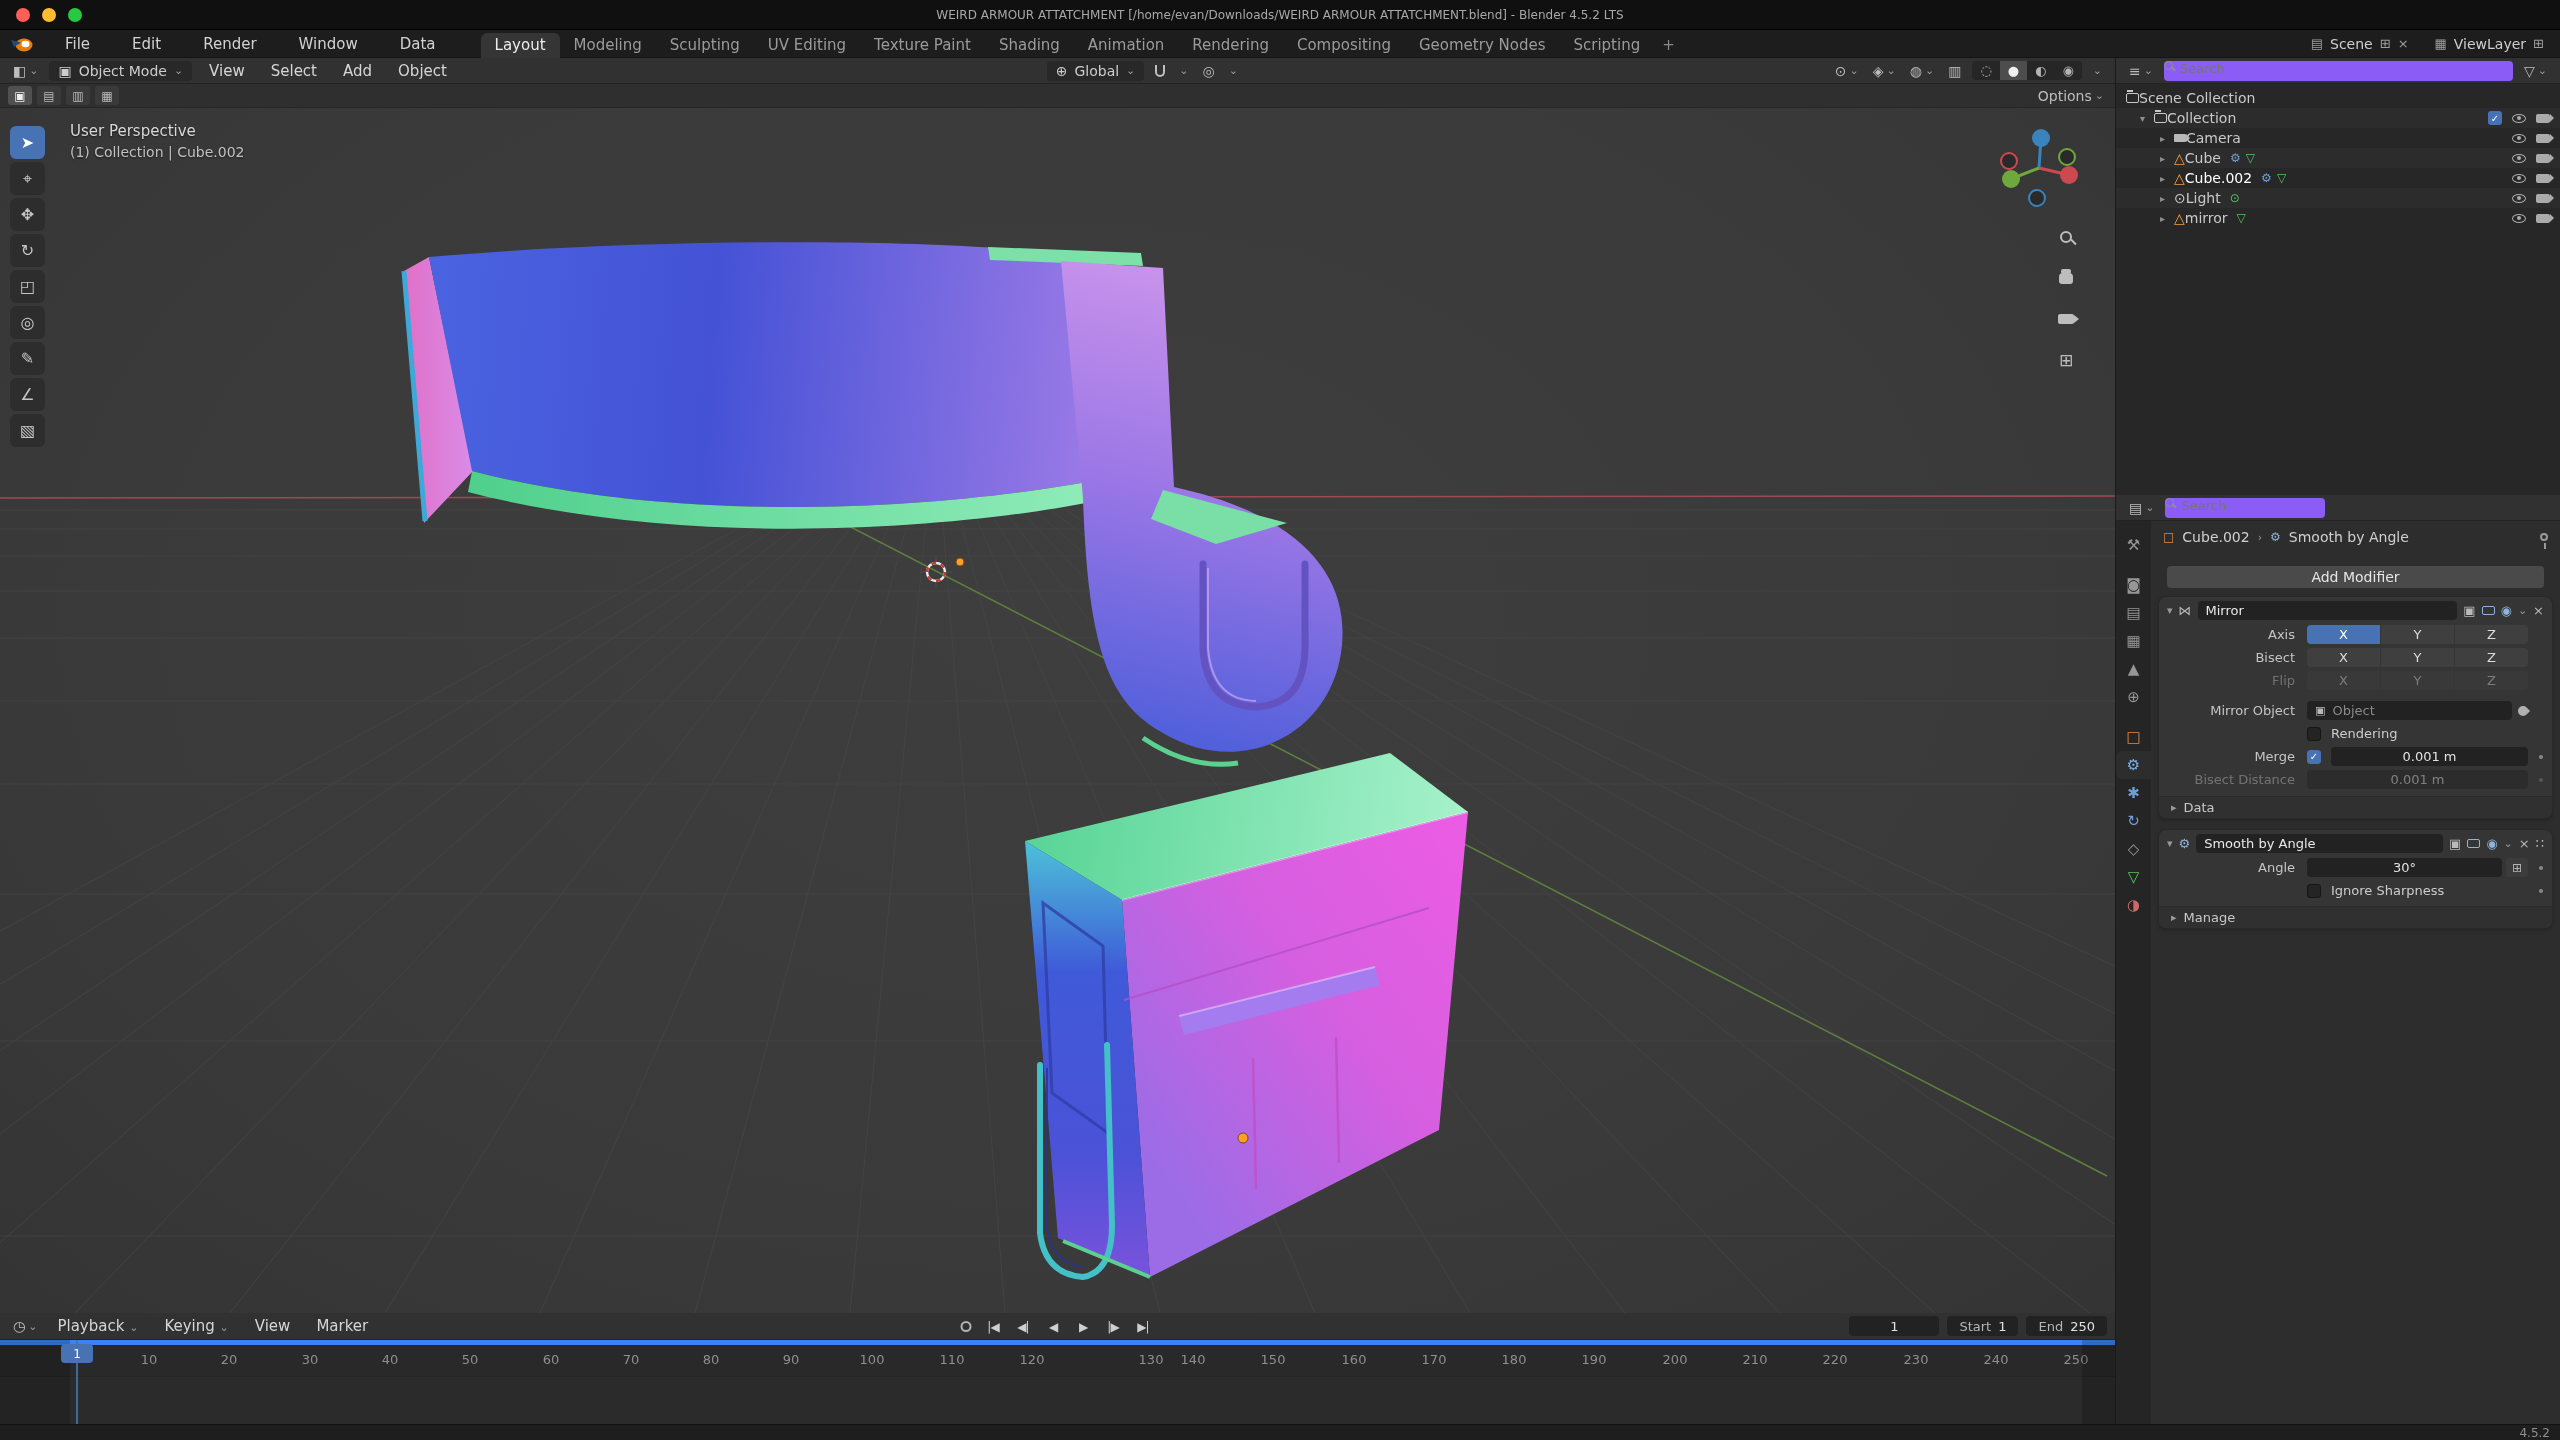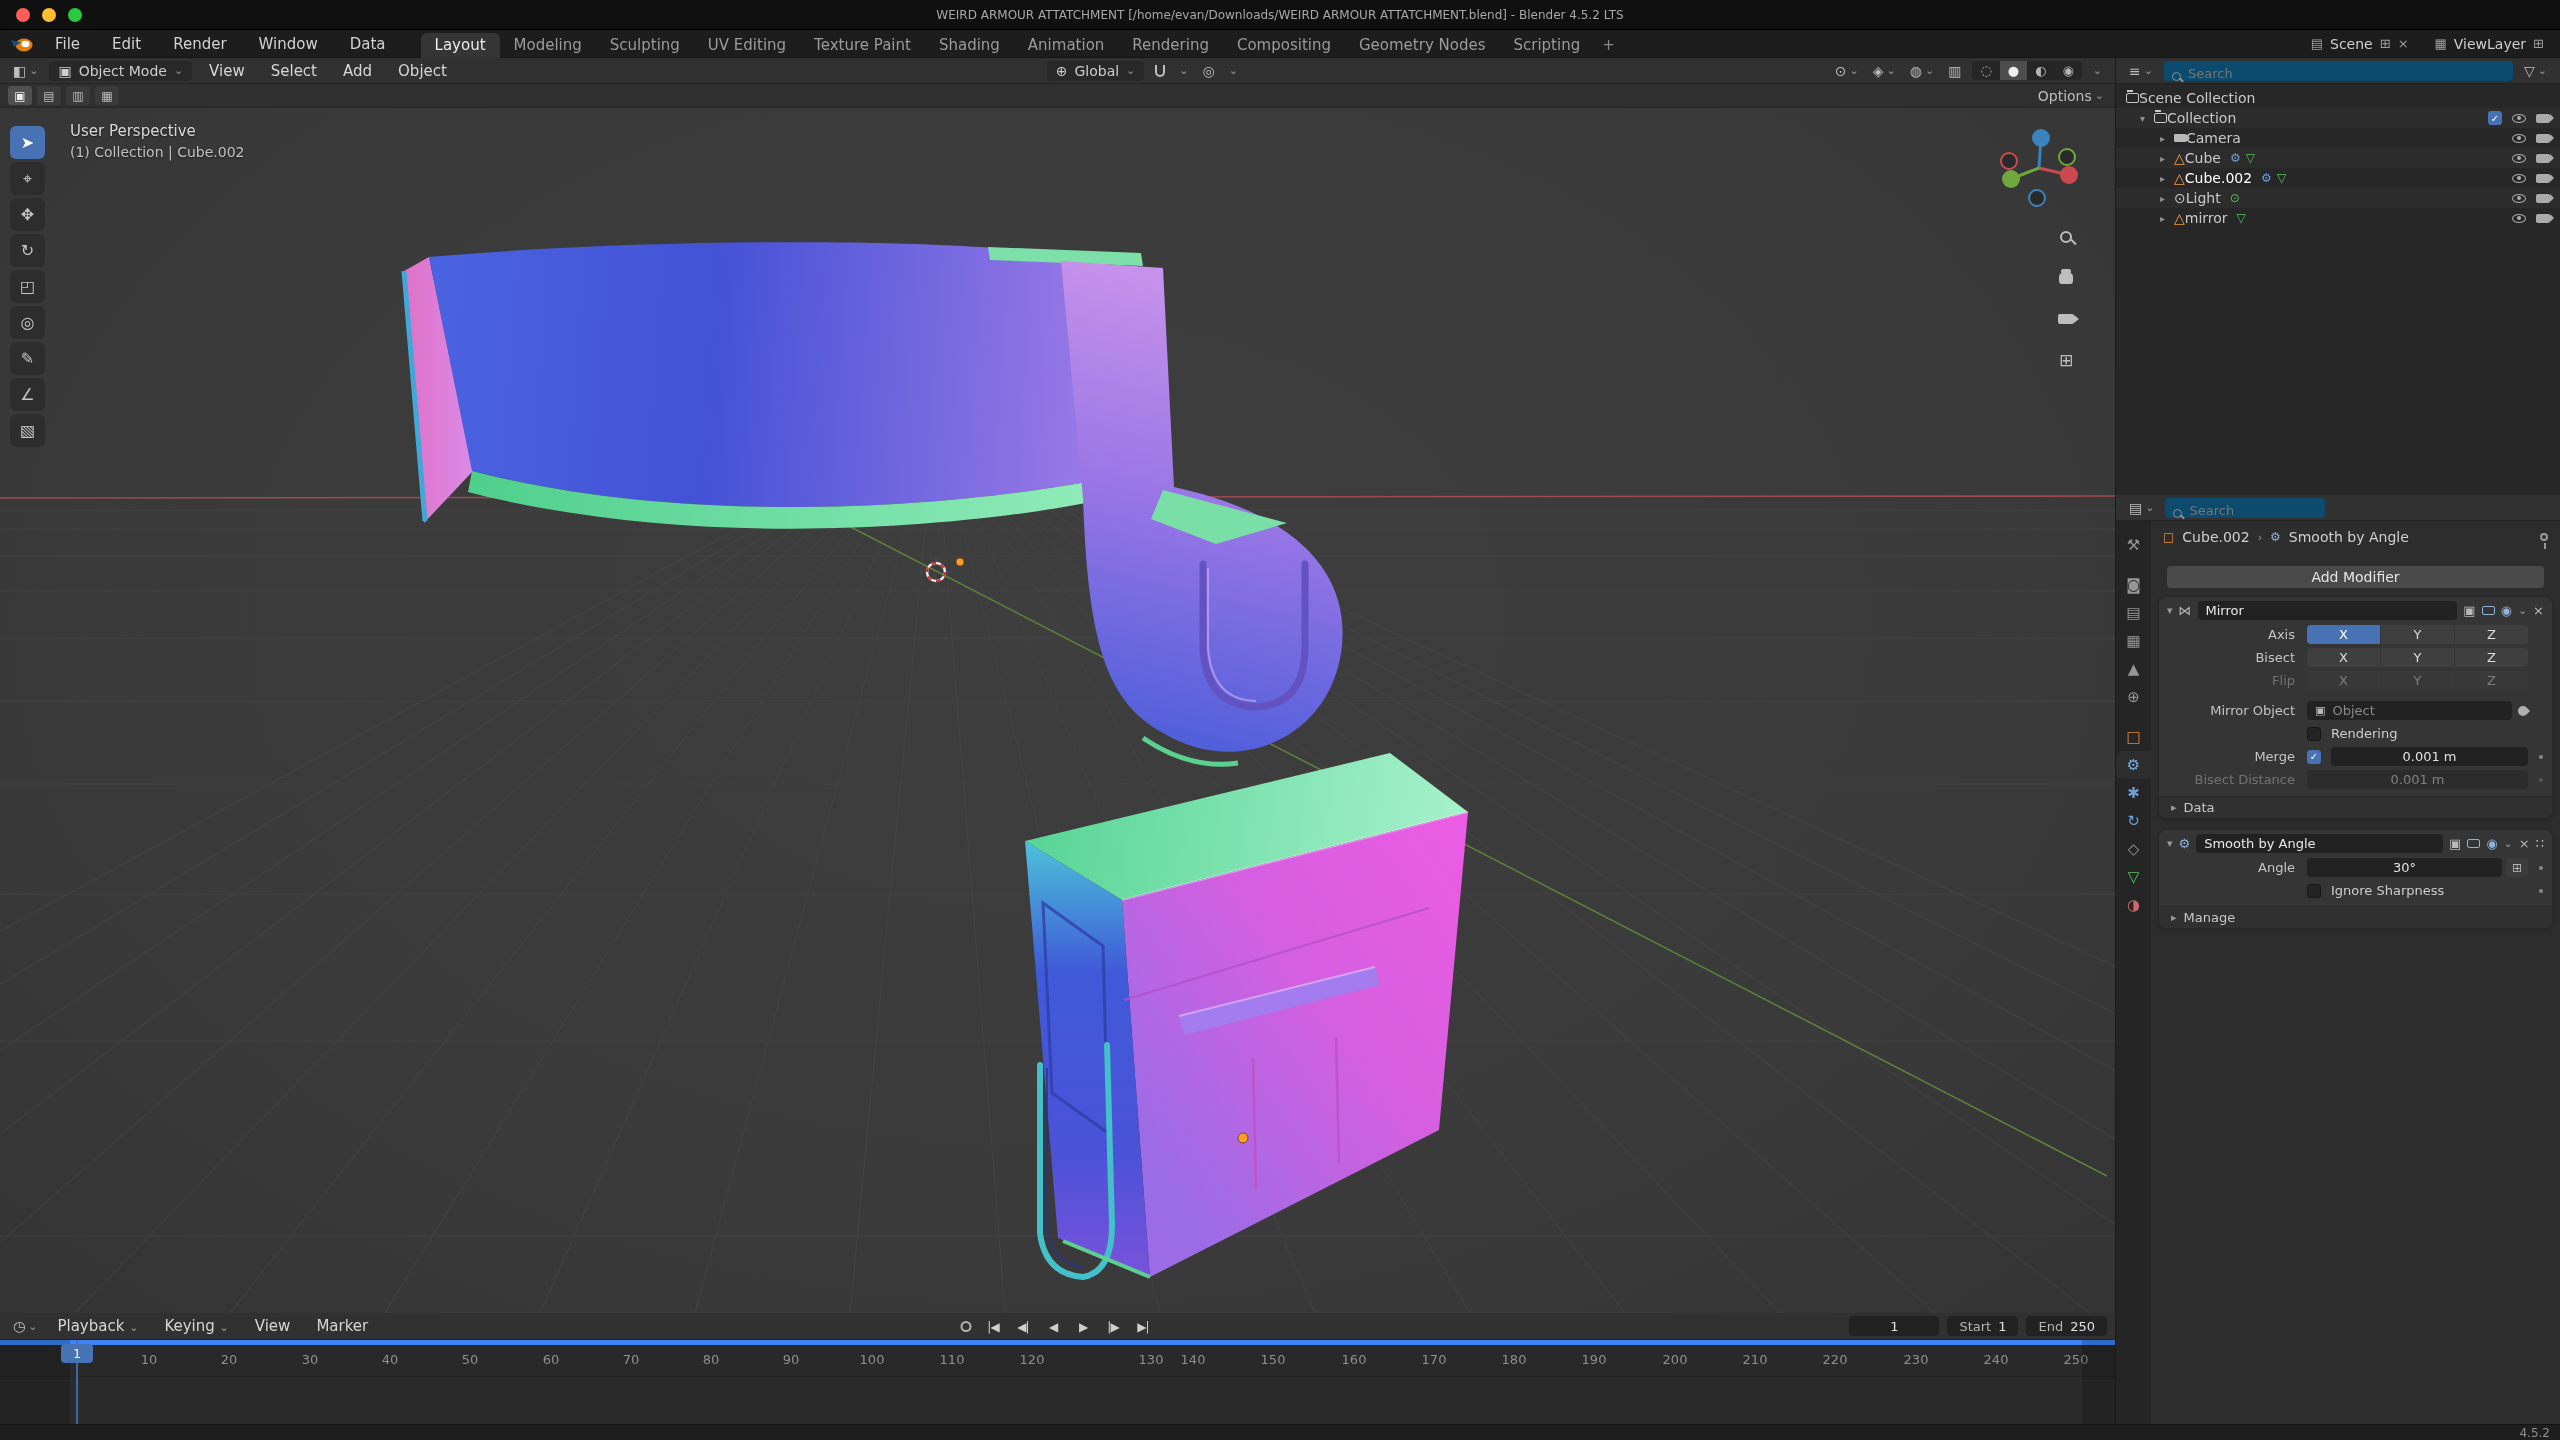--- a/index.html
+++ b/index.html
@@ -10,21 +10,21 @@
 
 #titlebar{position:absolute;left:0;top:0;width:2560px;height:30px;background:#101010;
   display:flex;align-items:center;justify-content:center;border-bottom:1px solid #000}
 .tl-lights{position:absolute;left:16px;top:8px;display:flex;gap:12px}
 .tl-light{width:14px;height:14px;border-radius:50%}
 .tl-red{background:#ff5f57}.tl-yellow{background:#febc2e}.tl-green{background:#28c840}
 #titlebar .title{font-size:12px;color:#a8a8a8}
 
 
 #topbar{position:absolute;left:0;top:30px;width:2560px;height:28px;background:#1d1d1d;
-  display:flex;align-items:center;padding:0 10px;gap:10px;border-bottom:1px solid #141414}
+  display:flex;align-items:center;padding:0 10px;gap:20px;border-bottom:1px solid #141414}
 .menu{padding:0 11px;color:#d2d2d2;font-size:15px;line-height:28px}
 .tabs{display:flex;margin-left:14px;height:28px;align-items:flex-end}
 .tab{padding:3px 14px 4px;font-size:15px;color:#9b9b9b;border-radius:6px 6px 0 0;white-space:nowrap}
 .tab.active{background:#353535;color:#ececec}
 .tab.plus{color:#8a8a8a;padding:3px 8px 4px}
 .topbar-right{margin-left:auto;display:flex;gap:26px;align-items:center;padding-right:6px}
 .pillw{display:flex;align-items:center;gap:7px;color:#cfcfcf;font-size:14px}
 .mini-ic{color:#9f9f9f;font-size:13px}
 
 
@@ -88,22 +88,22 @@
 
 
 #statusbar{position:absolute;left:0;top:1424px;width:2560px;height:16px;background:#1e1e1e;
   border-top:1px solid #121212;display:flex;align-items:center;justify-content:flex-end;
   padding:0 10px;font-size:12px;color:#8f8f8f}
 
 
 #outliner-header{position:absolute;left:2115px;top:58px;width:445px;height:26px;border-left:1px solid #1a1a1a}
 #outliner{position:absolute;left:2115px;top:84px;width:445px;height:411px;background:#272727;
   border-left:1px solid #1a1a1a;padding-top:4px}
-.searchbox{position:relative;flex:1;display:flex;align-items:flex-end;background:#0c4a6e;
-  border-radius:4px;height:20px;padding:0 8px;gap:7px}
+.searchbox{position:relative;flex:1;display:flex;align-items:flex-start;background:#8b5cf6;
+  border-radius:4px;height:20px;padding:0 0;gap:7px}
 .searchbox input{background:transparent;border:0;outline:0;color:#ddd;font-size:13px;width:100%;
   font-family:"DejaVu Sans",sans-serif}
 .i-search{width:9px;height:9px;border:1.5px solid #8f8f8f;border-radius:50%;position:relative;flex:none}
 .i-search::after{content:"";position:absolute;width:5px;height:1.5px;background:#8f8f8f;right:-4px;bottom:-1px;transform:rotate(45deg)}
 .orow{display:flex;align-items:center;height:20px;padding:0 10px;font-size:14px;color:#c9c9c9}
 .orow:nth-child(even){background:rgba(255,255,255,.025)}
 .o1{padding-left:24px}.o2{padding-left:44px}
 .oarrow{width:14px;color:#8f8f8f;font-size:10px}
 .olabel{}
 .olabel.activeobj{color:#fff}

